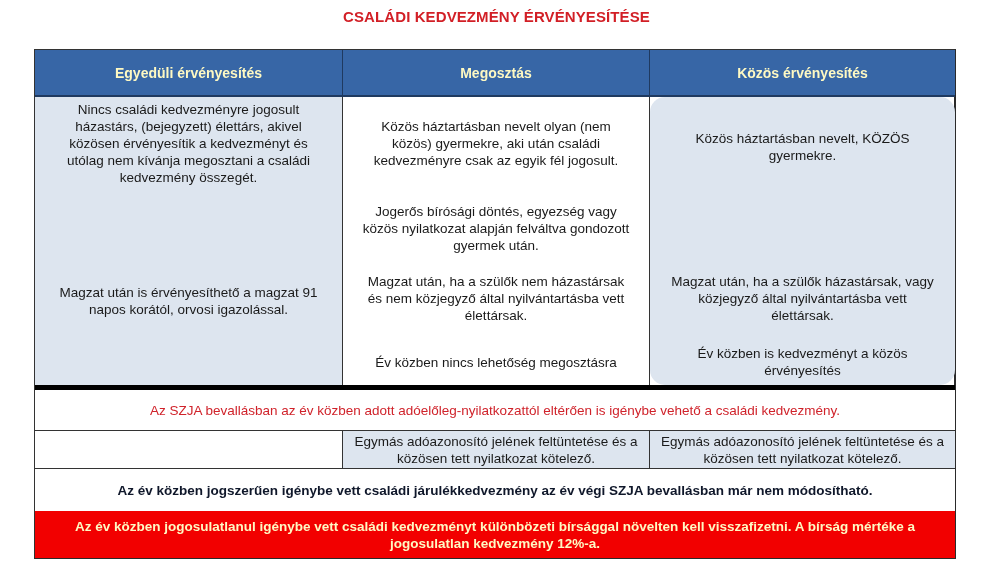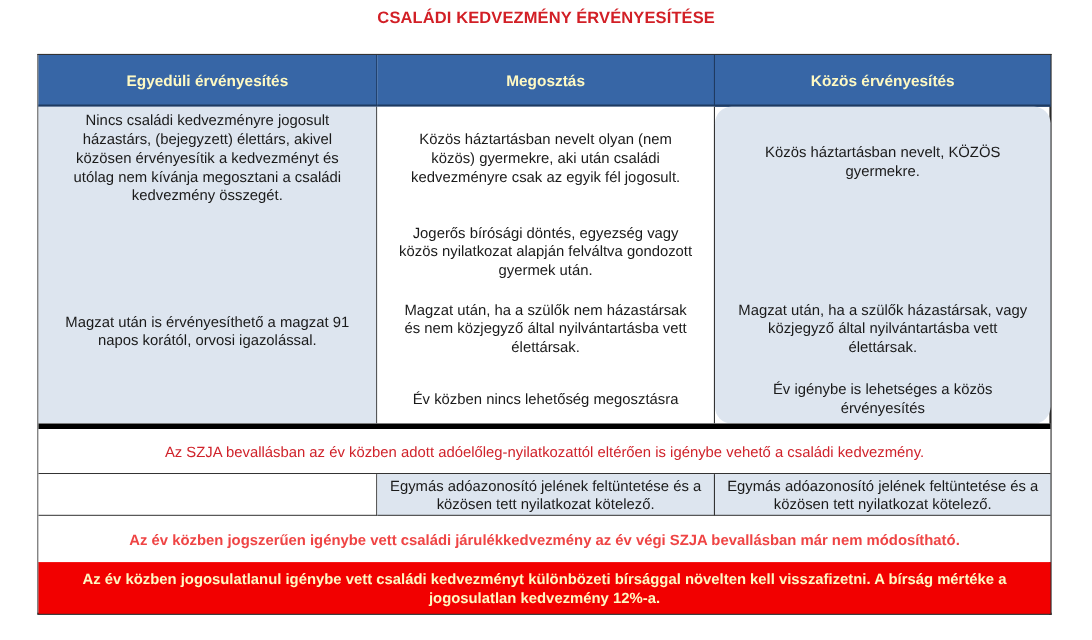--- a/index.html
+++ b/index.html
@@ -46,21 +46,21 @@
       text-align: center; display: flex; align-items: center; justify-content: center;
       border-bottom: 1px solid #333;
     }
     .tax-cell.c1 { left: 0; width: 308px; background: #fff; border-right: 1px solid #333; }
     .tax-cell.c2 { left: 308px; width: 307px; background: #dde5ef; border-right: 1px solid #333; }
     .tax-cell.c3 { left: 615px; width: 305px; background: #dde5ef; }
 
     .row-bold {
       position: absolute; left: 0; top: 419px; width: 920px; height: 42px;
       display: flex; align-items: center; justify-content: center;
-      color: #ef4444; font-weight: bold; font-size: 13.5px; background: #fff;
+      color: #0f172a; font-weight: bold; font-size: 13.5px; background: #fff;
     }
     .row-banner {
       position: absolute; left: 0; top: 461px; width: 920px; height: 47px;
       background: #f20000; color: #fef9c3; font-weight: bold; font-size: 13.5px;
       line-height: 17px; text-align: center;
       display: flex; align-items: center; justify-content: center; padding: 0 20px;
     }
   </style>
 </head>
 <body>
@@ -80,21 +80,21 @@
   <div class="col c2">
     <div class="cell" style="top:21px;">Közös háztartásban nevelt olyan (nem közös) gyermekre, aki után családi kedvezményre csak az egyik fél jogosult.</div>
     <div class="cell" style="top:106px;">Jogerős bírósági döntés, egyezség vagy közös nyilatkozat alapján felváltva gondozott gyermek után.</div>
     <div class="cell" style="top:176px;">Magzat után, ha a szülők nem házastársak és nem közjegyző által nyilvántartásba vett élettársak.</div>
     <div class="cell" style="top:257px;">Év közben nincs lehetőség megosztásra</div>
   </div>
 
   <div class="col c3">
     <div class="cell" style="top:33px;">Közös háztartásban nevelt, KÖZÖS gyermekre.</div>
     <div class="cell" style="top:176px;">Magzat után, ha a szülők házastársak, vagy közjegyző által nyilvántartásba vett élettársak.</div>
-    <div class="cell" style="top:248px;">Év igénybe is lehetséges a közös érvényesítés</div>
+    <div class="cell" style="top:248px;">Év közben is kedvezményt a közös érvényesítés</div>
   </div>
 
   <div class="row-szja">Az SZJA bevallásban az év közben adott adóelőleg-nyilatkozattól eltérően is igénybe vehető a családi kedvezmény.</div>
 
   <div class="row-tax">
     <div class="tax-cell c1"></div>
     <div class="tax-cell c2">Egymás adóazonosító jelének feltüntetése és a közösen tett nyilatkozat kötelező.</div>
     <div class="tax-cell c3">Egymás adóazonosító jelének feltüntetése és a közösen tett nyilatkozat kötelező.</div>
   </div>
 

